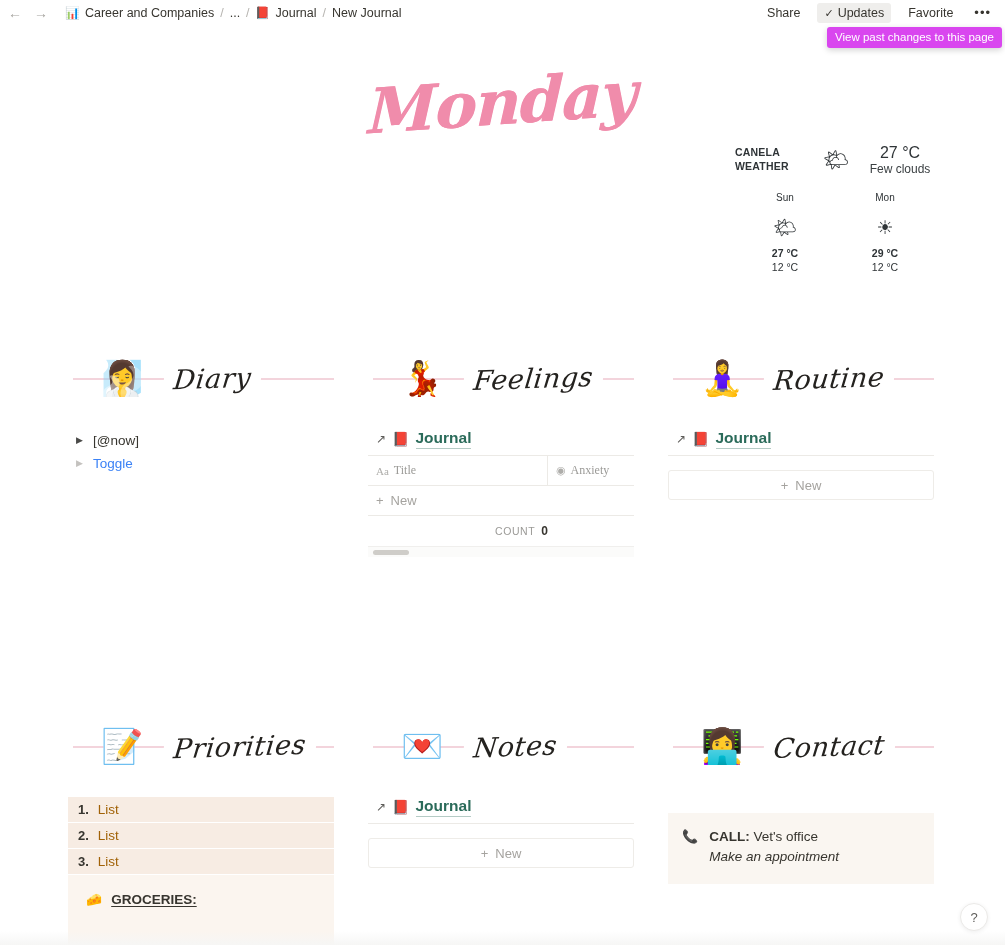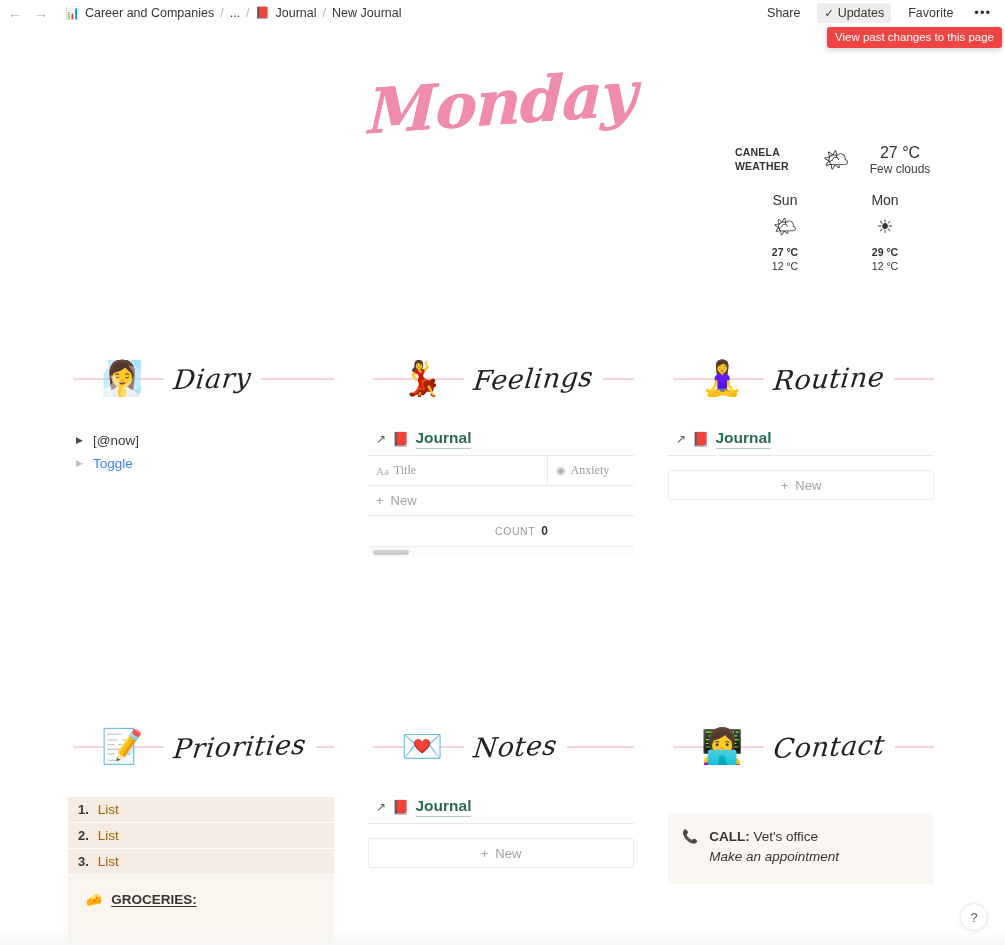--- a/index.html
+++ b/index.html
@@ -35,21 +35,21 @@
     font-size: 12.5px; color: #37352f;
   }
   .tb-btn { padding: 3px 7px; border-radius: 3px; cursor: pointer; display: inline-flex; align-items: center; gap: 4px; }
   .tb-btn.active { background: #efeeec; }
   .tb-check { font-size: 11px; color: #37352f; }
   .tb-dots { padding: 3px 4px; letter-spacing: 1px; color: #37352f; font-size: 13px; border-radius: 3px; cursor:pointer; }
 
   .tooltip {
     position: absolute;
     top: 27px; right: 3px;
-    background: #ef4444;
+    background: #d946ef;
     color: #ffffff;
     font-size: 11.5px;
     padding: 4px 8px 5px;
     border-radius: 3px;
     white-space: nowrap;
     box-shadow: 0 2px 6px rgba(0,0,0,.18);
   }
 
   
   .page { position: relative; height: 920px; }
@@ -76,21 +76,21 @@
     color: #2f3437;
   }
   .w-now { display: flex; align-items: center; }
   .w-city { width: 72px; font-weight: 700; font-size: 10.5px; line-height: 1.25; letter-spacing: .2px; }
   .w-now-icon { width: 58px; text-align: center; font-size: 21px; line-height: 1; }
   .w-now-temp { flex: 1; text-align: center; }
   .w-now-temp .t { font-size: 16px; font-weight: 400; display: block; line-height: 1.2; }
   .w-now-temp .d { font-size: 12px; color: #3b4043; display: block; }
   .w-days { display: flex; margin-top: 16px; }
   .w-day { flex: 1; text-align: center; }
-  .w-day .dn { font-size: 14px; margin-bottom: 9px; }
+  .w-day .dn { font-size: 10px; margin-bottom: 15px; }
   .w-day .di { font-size: 19px; line-height: 1; margin-bottom: 9px; }
   .w-day .hi { font-size: 10.5px; font-weight: 700; line-height: 1.35; }
   .w-day .lo { font-size: 10.5px; line-height: 1.35; }
 
   
   .grid {
     position: absolute;
     top: 318px; left: 68px;
     width: 866px;
     display: grid;

